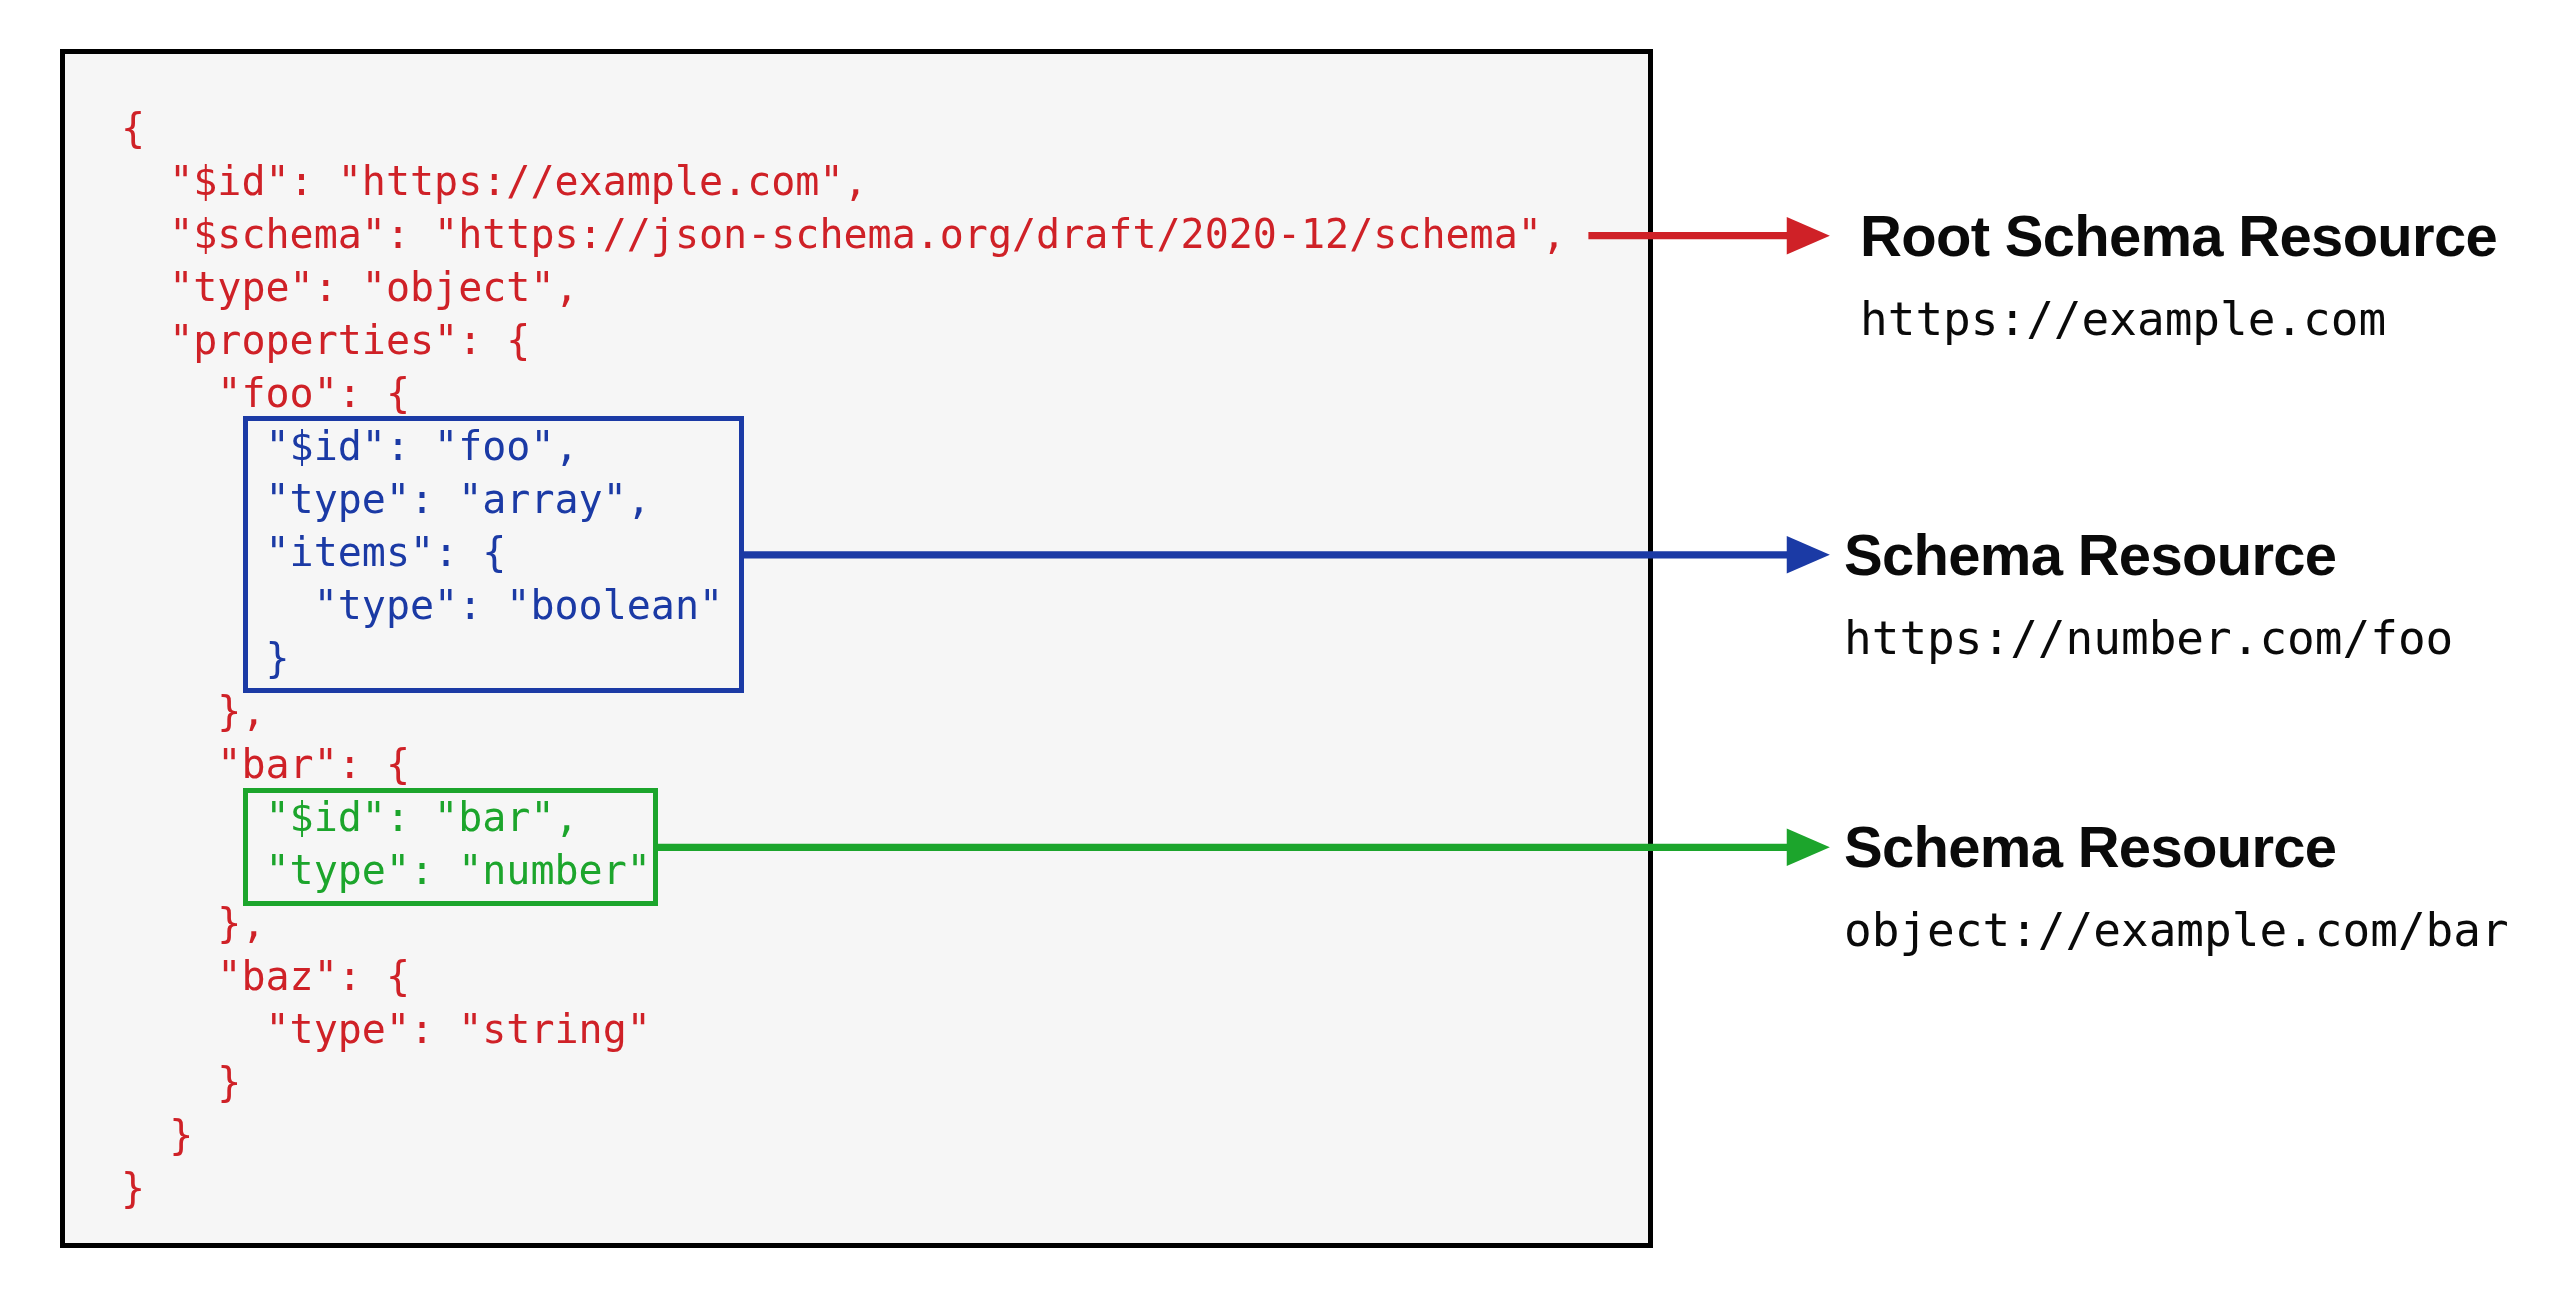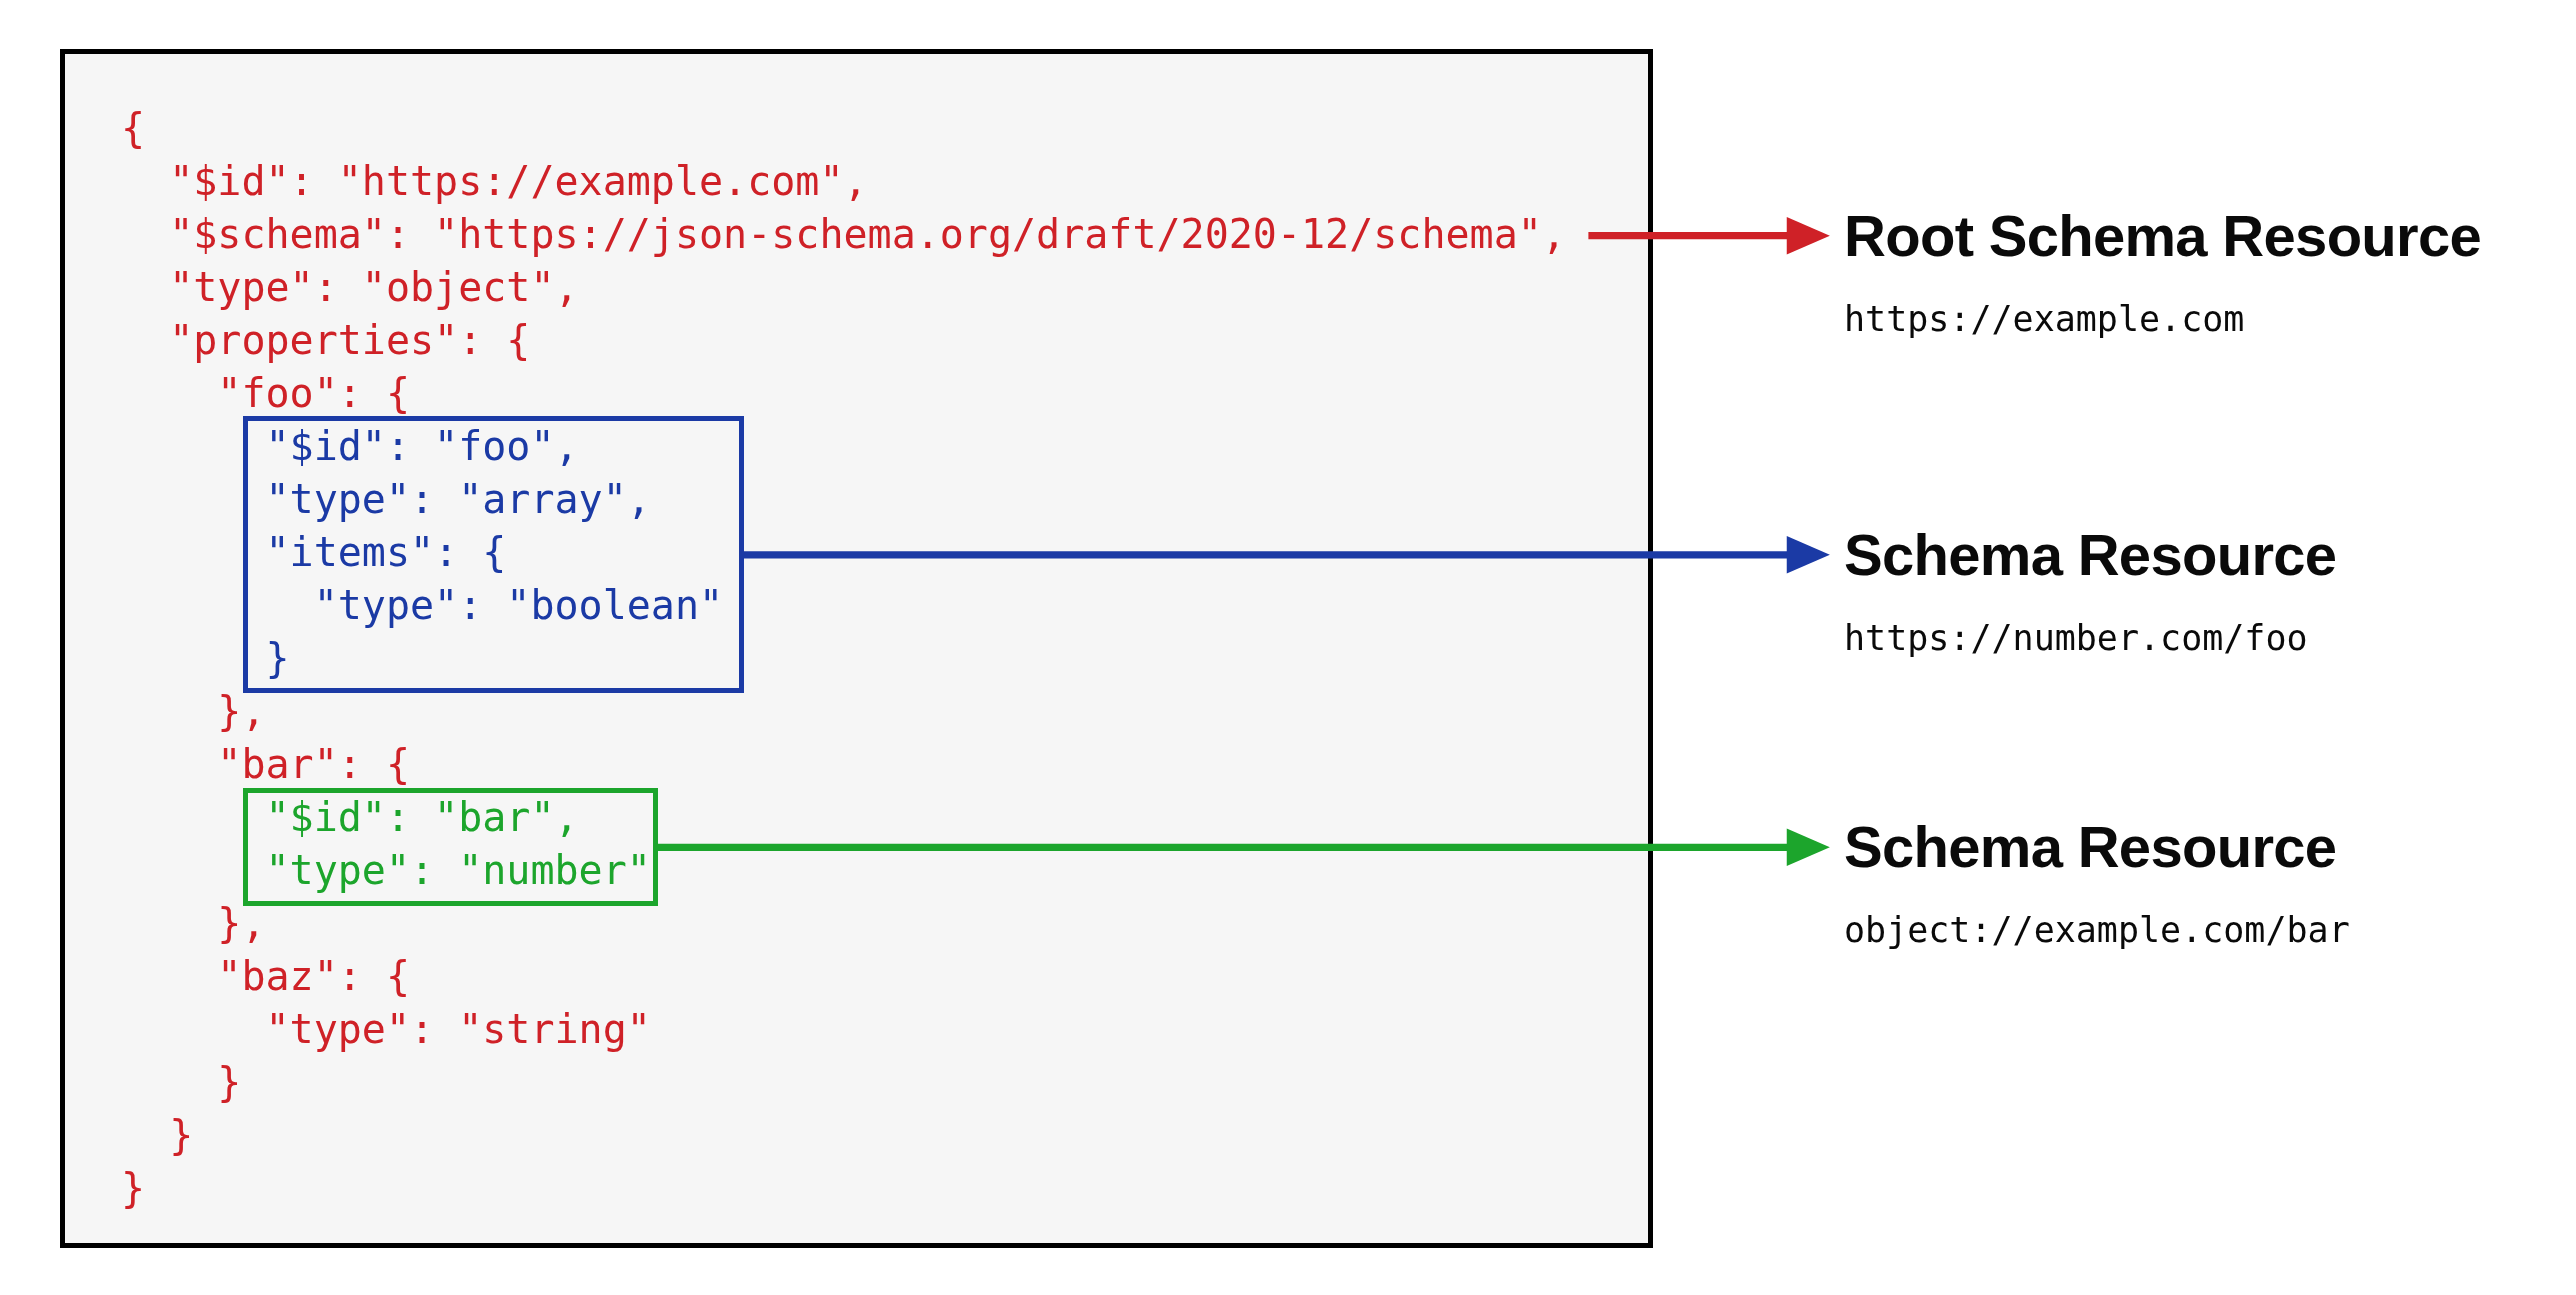--- a/index.html
+++ b/index.html
@@ -35,30 +35,30 @@
   .arrow-layer{position:absolute;left:0;top:0;width:2576px;height:1295px;pointer-events:none;}
   g[data-color="red"]    line{stroke:var(--c-red);}
   g[data-color="red"]    polygon{fill:var(--c-red);}
   g[data-color="blue"]   line{stroke:var(--c-blue);}
   g[data-color="blue"]   polygon{fill:var(--c-blue);}
   g[data-color="green"]  line{stroke:var(--c-green);}
   g[data-color="green"]  polygon{fill:var(--c-green);}
   .arrow-layer line{stroke-width:10px;}
   
   .annotation{position:absolute;left:1844px;color:var(--c-label);}
-  .annotation.a-root{top:206px;}
+  .annotation.a-root{top:206px;margin-left:16px;}
   .annotation.a-foo{top:525px;}
   .annotation.a-bar{top:817px;}
   .ann-title{
     font-family:"Liberation Sans",sans-serif;font-weight:bold;
     font-size:58px;line-height:60px;letter-spacing:-0.7px;
   }
   .ann-url{
     font-family:"DejaVu Sans Mono",monospace;
-    font-size:35px;line-height:42px;margin-top:32px;
+    font-size:46px;line-height:42px;margin-top:32px;
   }
 </style>
 </head>
 <body>
 
 <div class="code-panel">
   <div class="code">
     <div class="code-line" data-color="red">{</div>
     <div class="code-line" data-color="red">  "$id": "https://example.com",</div>
     <div class="code-line" data-color="red">  "$schema": "https://json-schema.org/draft/2020-12/schema",</div>

